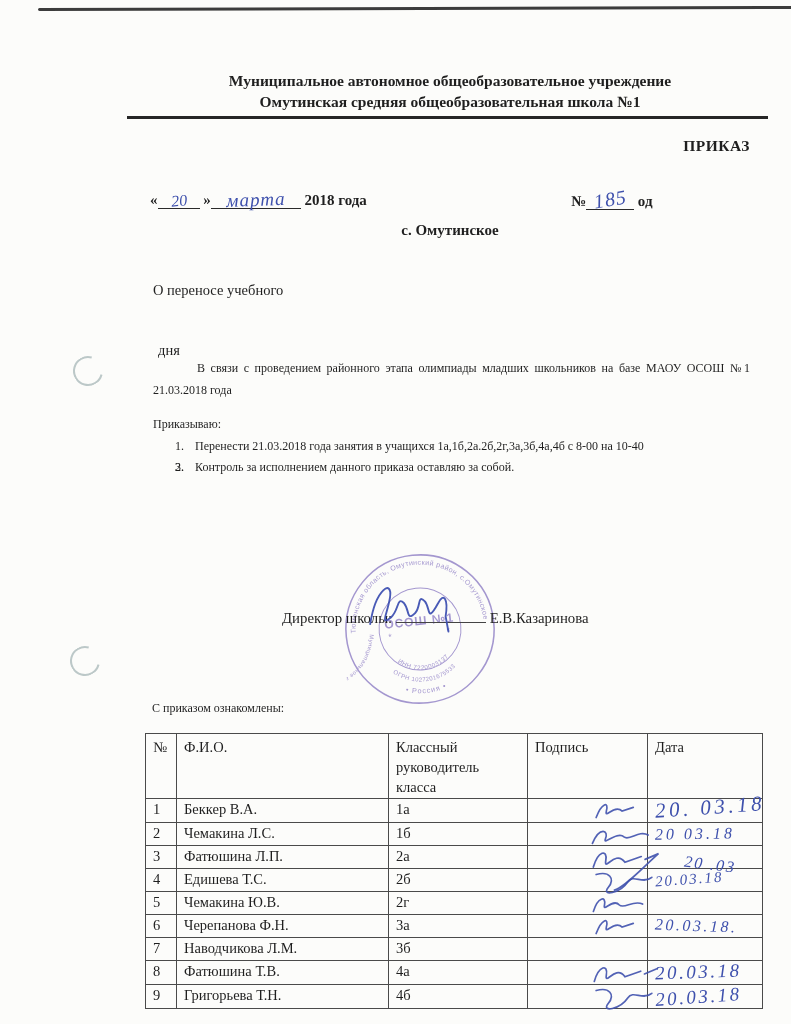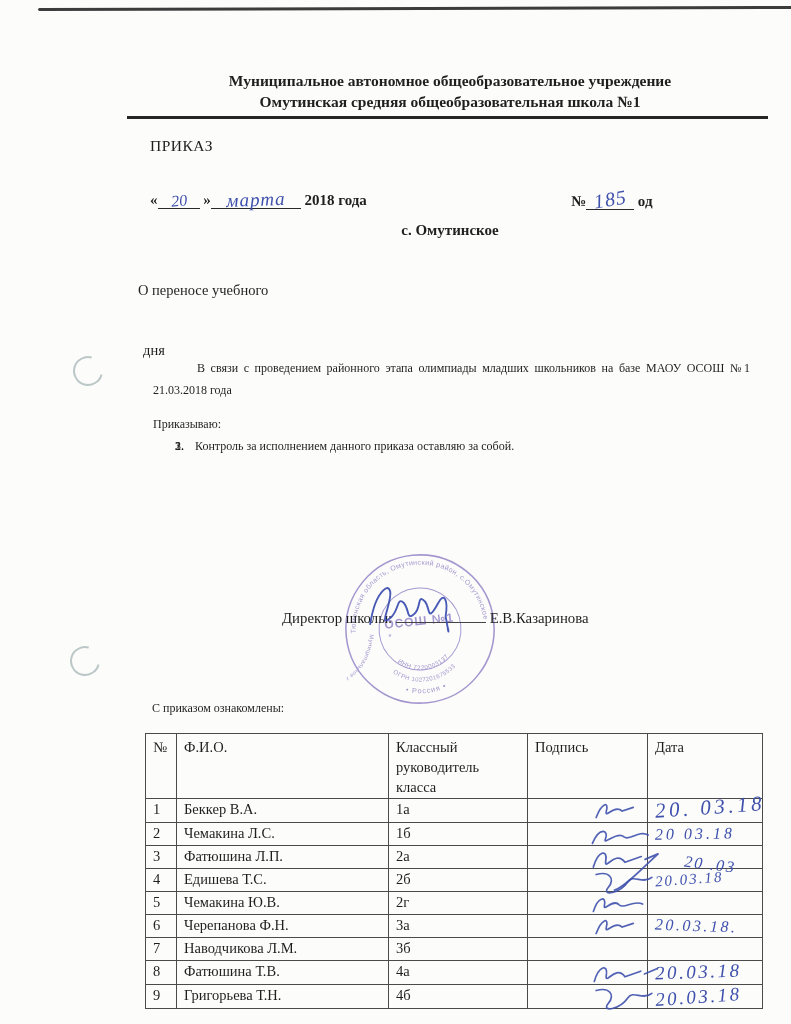--- a/index.html
+++ b/index.html
@@ -10,32 +10,32 @@
     font-family:"Liberation Serif","DejaVu Serif",serif;
     color:#1f1f1f;
     overflow:hidden;
   }
   .abs{position:absolute;}
   
   .scan-line{left:38px;top:7px;width:756px;height:3px;background:#3c3c3c;transform:rotate(-0.15deg);border-radius:2px;}
   
   .org-header{left:110px;top:70px;width:680px;text-align:center;font-weight:bold;font-size:15.5px;line-height:21px;}
   .header-rule{left:127px;top:116px;width:641px;height:3px;background:#262626;}
-  .doc-type{left:150px;top:137px;width:600px;text-align:left;font-weight:normal;font-size:15.5px;letter-spacing:.5px;}
+  .doc-type{left:150px;top:137px;width:600px;text-align:right;font-weight:bold;font-size:15.5px;letter-spacing:.5px;}
   
   .date-line{left:150px;top:186px;font-weight:bold;font-size:15px;white-space:nowrap;}
   .num-line{left:571px;top:186px;font-weight:bold;font-size:15px;white-space:nowrap;}
   .blank{display:inline-block;border-bottom:1.5px solid #2a2a2a;text-align:center;vertical-align:bottom;}
   .hw{font-style:italic;color:#3f51ad;font-weight:normal;}
   .hw-day{width:40px;font-size:16px;transform:rotate(-6deg) translateY(2px);display:inline-block;}
   .hw-month{width:88px;font-size:19px;letter-spacing:1px;display:inline-block;transform:translateY(3px) rotate(-2deg);}
   .hw-num{width:46px;font-size:20px;letter-spacing:1px;display:inline-block;transform:rotate(-9deg) translateY(2px);}
   .place{left:150px;top:222px;width:600px;text-align:center;font-weight:bold;font-size:15px;}
   
-  .subject{left:138px;top:278px;font-size:14.5px;line-height:24px;}
+  .subject{left:153px;top:278px;font-size:14.5px;line-height:24px;}
   .subject .l2{padding-left:5px;margin-top:36px;}
   
   .body-block{left:153px;top:358px;width:597px;font-size:12px;line-height:21.5px;}
   .body-block p{margin:0;text-indent:44px;text-align:justify;}
   .order-word{margin-top:13px;}
   ol.items{margin:0;padding:0;list-style:none;}
   ol.items li{position:relative;padding-left:42px;margin:0;}
   ol.items li .n{position:absolute;left:22px;}
   
   .director-line{left:282px;top:608px;font-size:14.8px;white-space:nowrap;z-index:3;}
@@ -98,21 +98,21 @@
 
   <div class="abs subject">
     <div>О переносе учебного</div>
     <div class="l2">дня</div>
   </div>
 
   <div class="abs body-block">
     <p>В связи с проведением районного этапа олимпиады младших школьников  на базе МАОУ ОСОШ №1 21.03.2018 года</p>
     <div class="order-word">Приказываю:</div>
     <ol class="items" id="order-items">
-        <li><span class="n">1.</span></li>
+        <li><span class="n">1.</span><span>Перенести  21.03.2018 года занятия в учащихся 1а,1б,2а.2б,2г,3а,3б,4а,4б с 8-00 на 10-40</span></li>
         <li><span class="n">2.</span></li>
         <li><span class="n">3.</span><span>Контроль за исполнением данного приказа оставляю за собой.</span></li>
       </ol>
   </div>
 
   <div class="abs stamp">
     <svg width="156" height="156" viewBox="0 0 160 160">
       <defs>
         <path id="arcOuterTop" d="M 14,80 A 66 66 0 0 1 146,80" fill="none"></path>
         <path id="arcOuterBottom" d="M 14,80 A 66 66 0 0 0 146,80" fill="none"></path>

